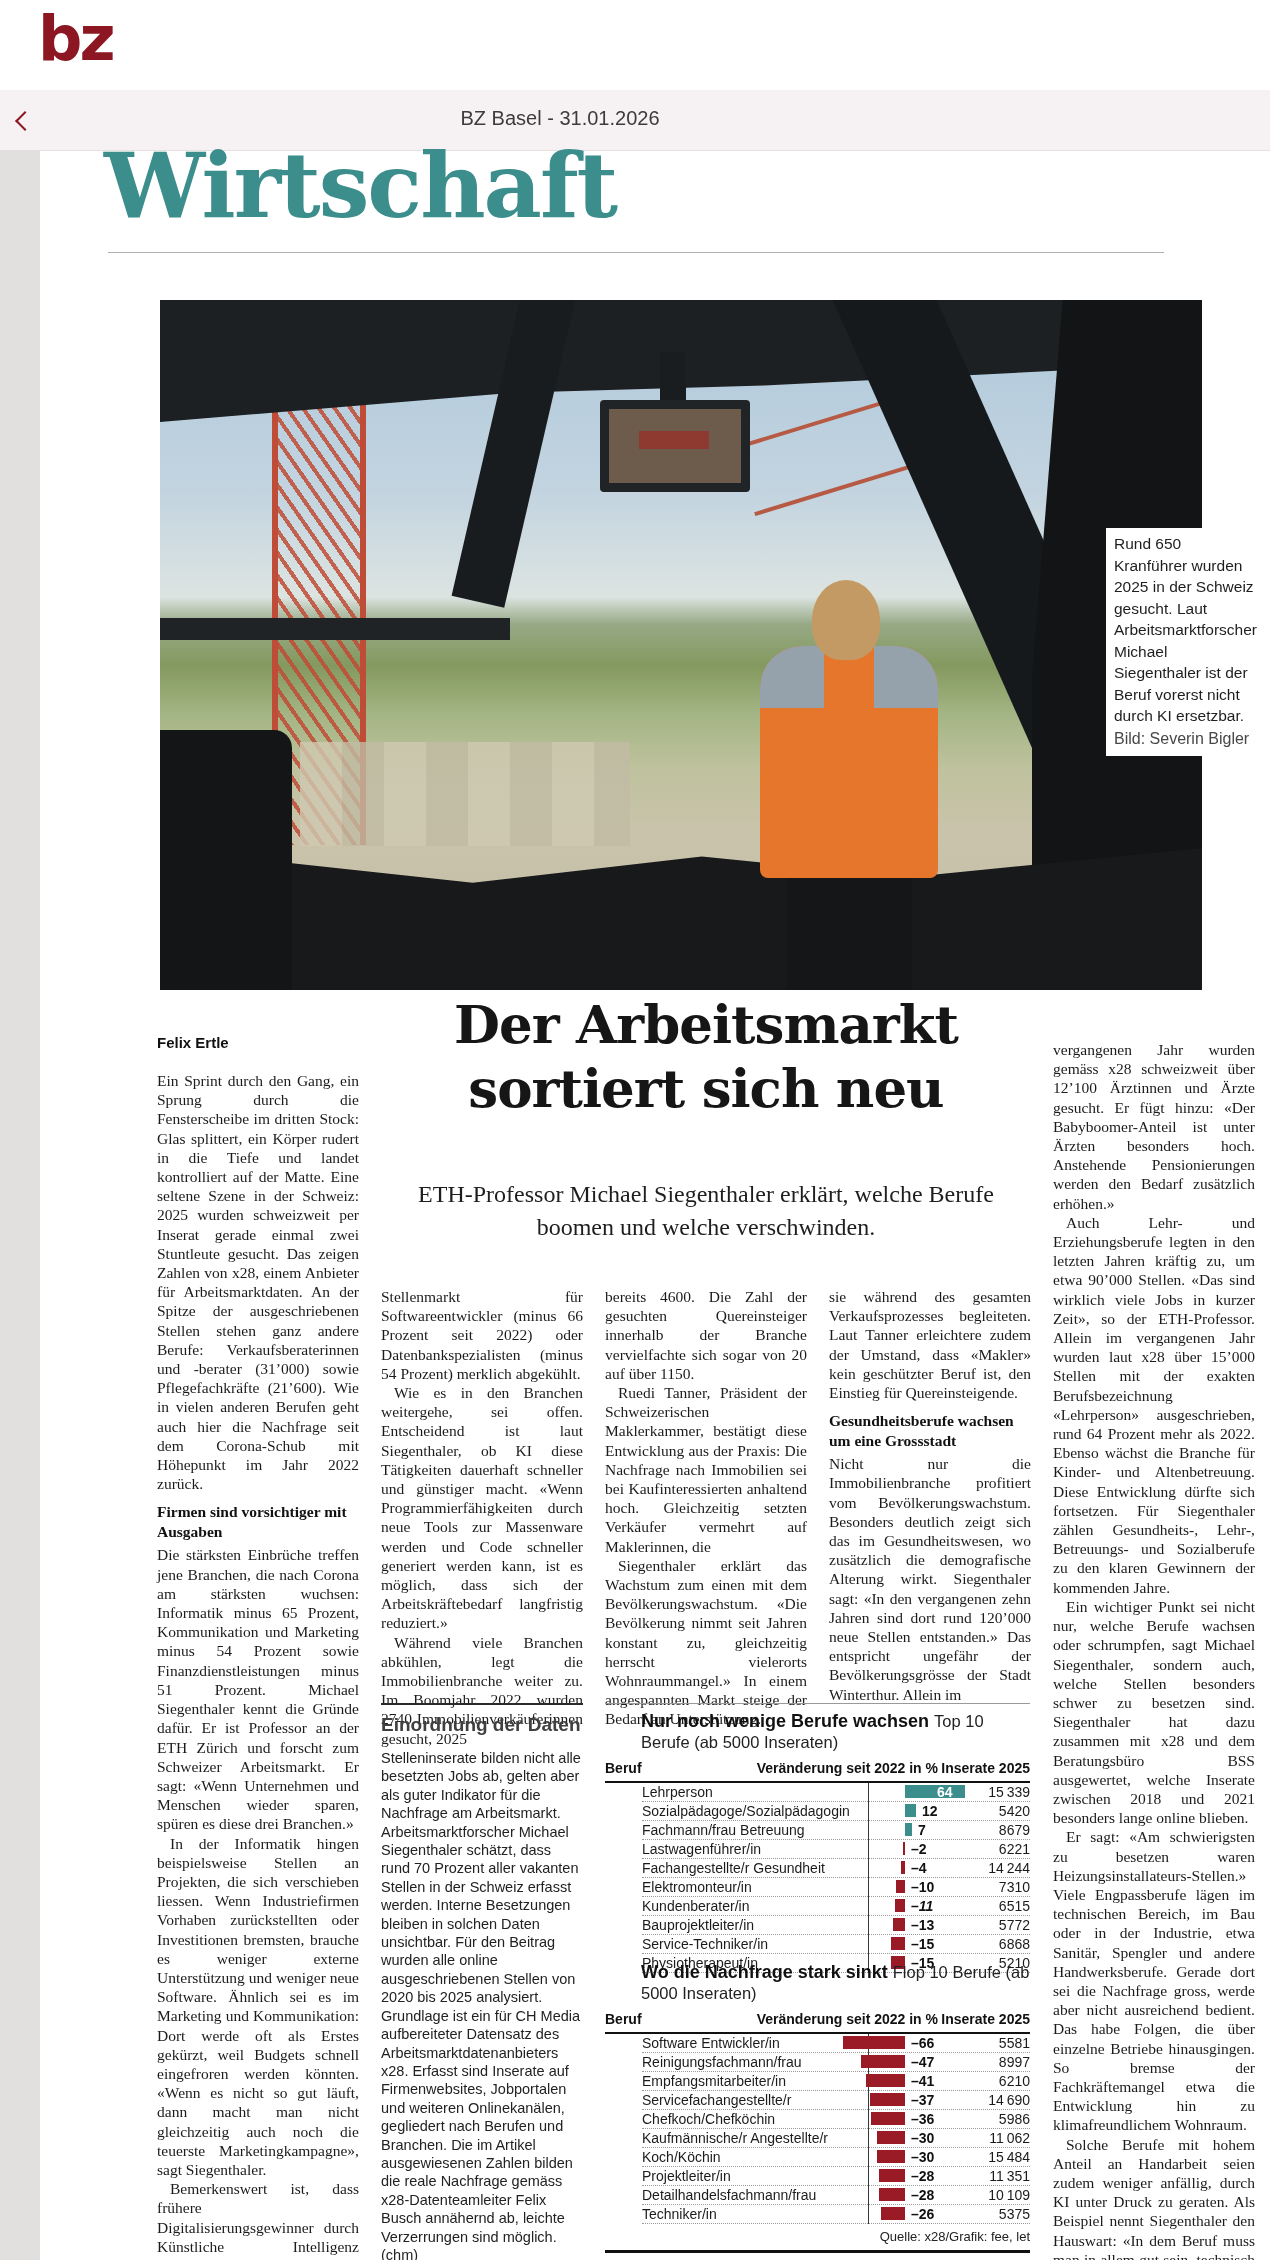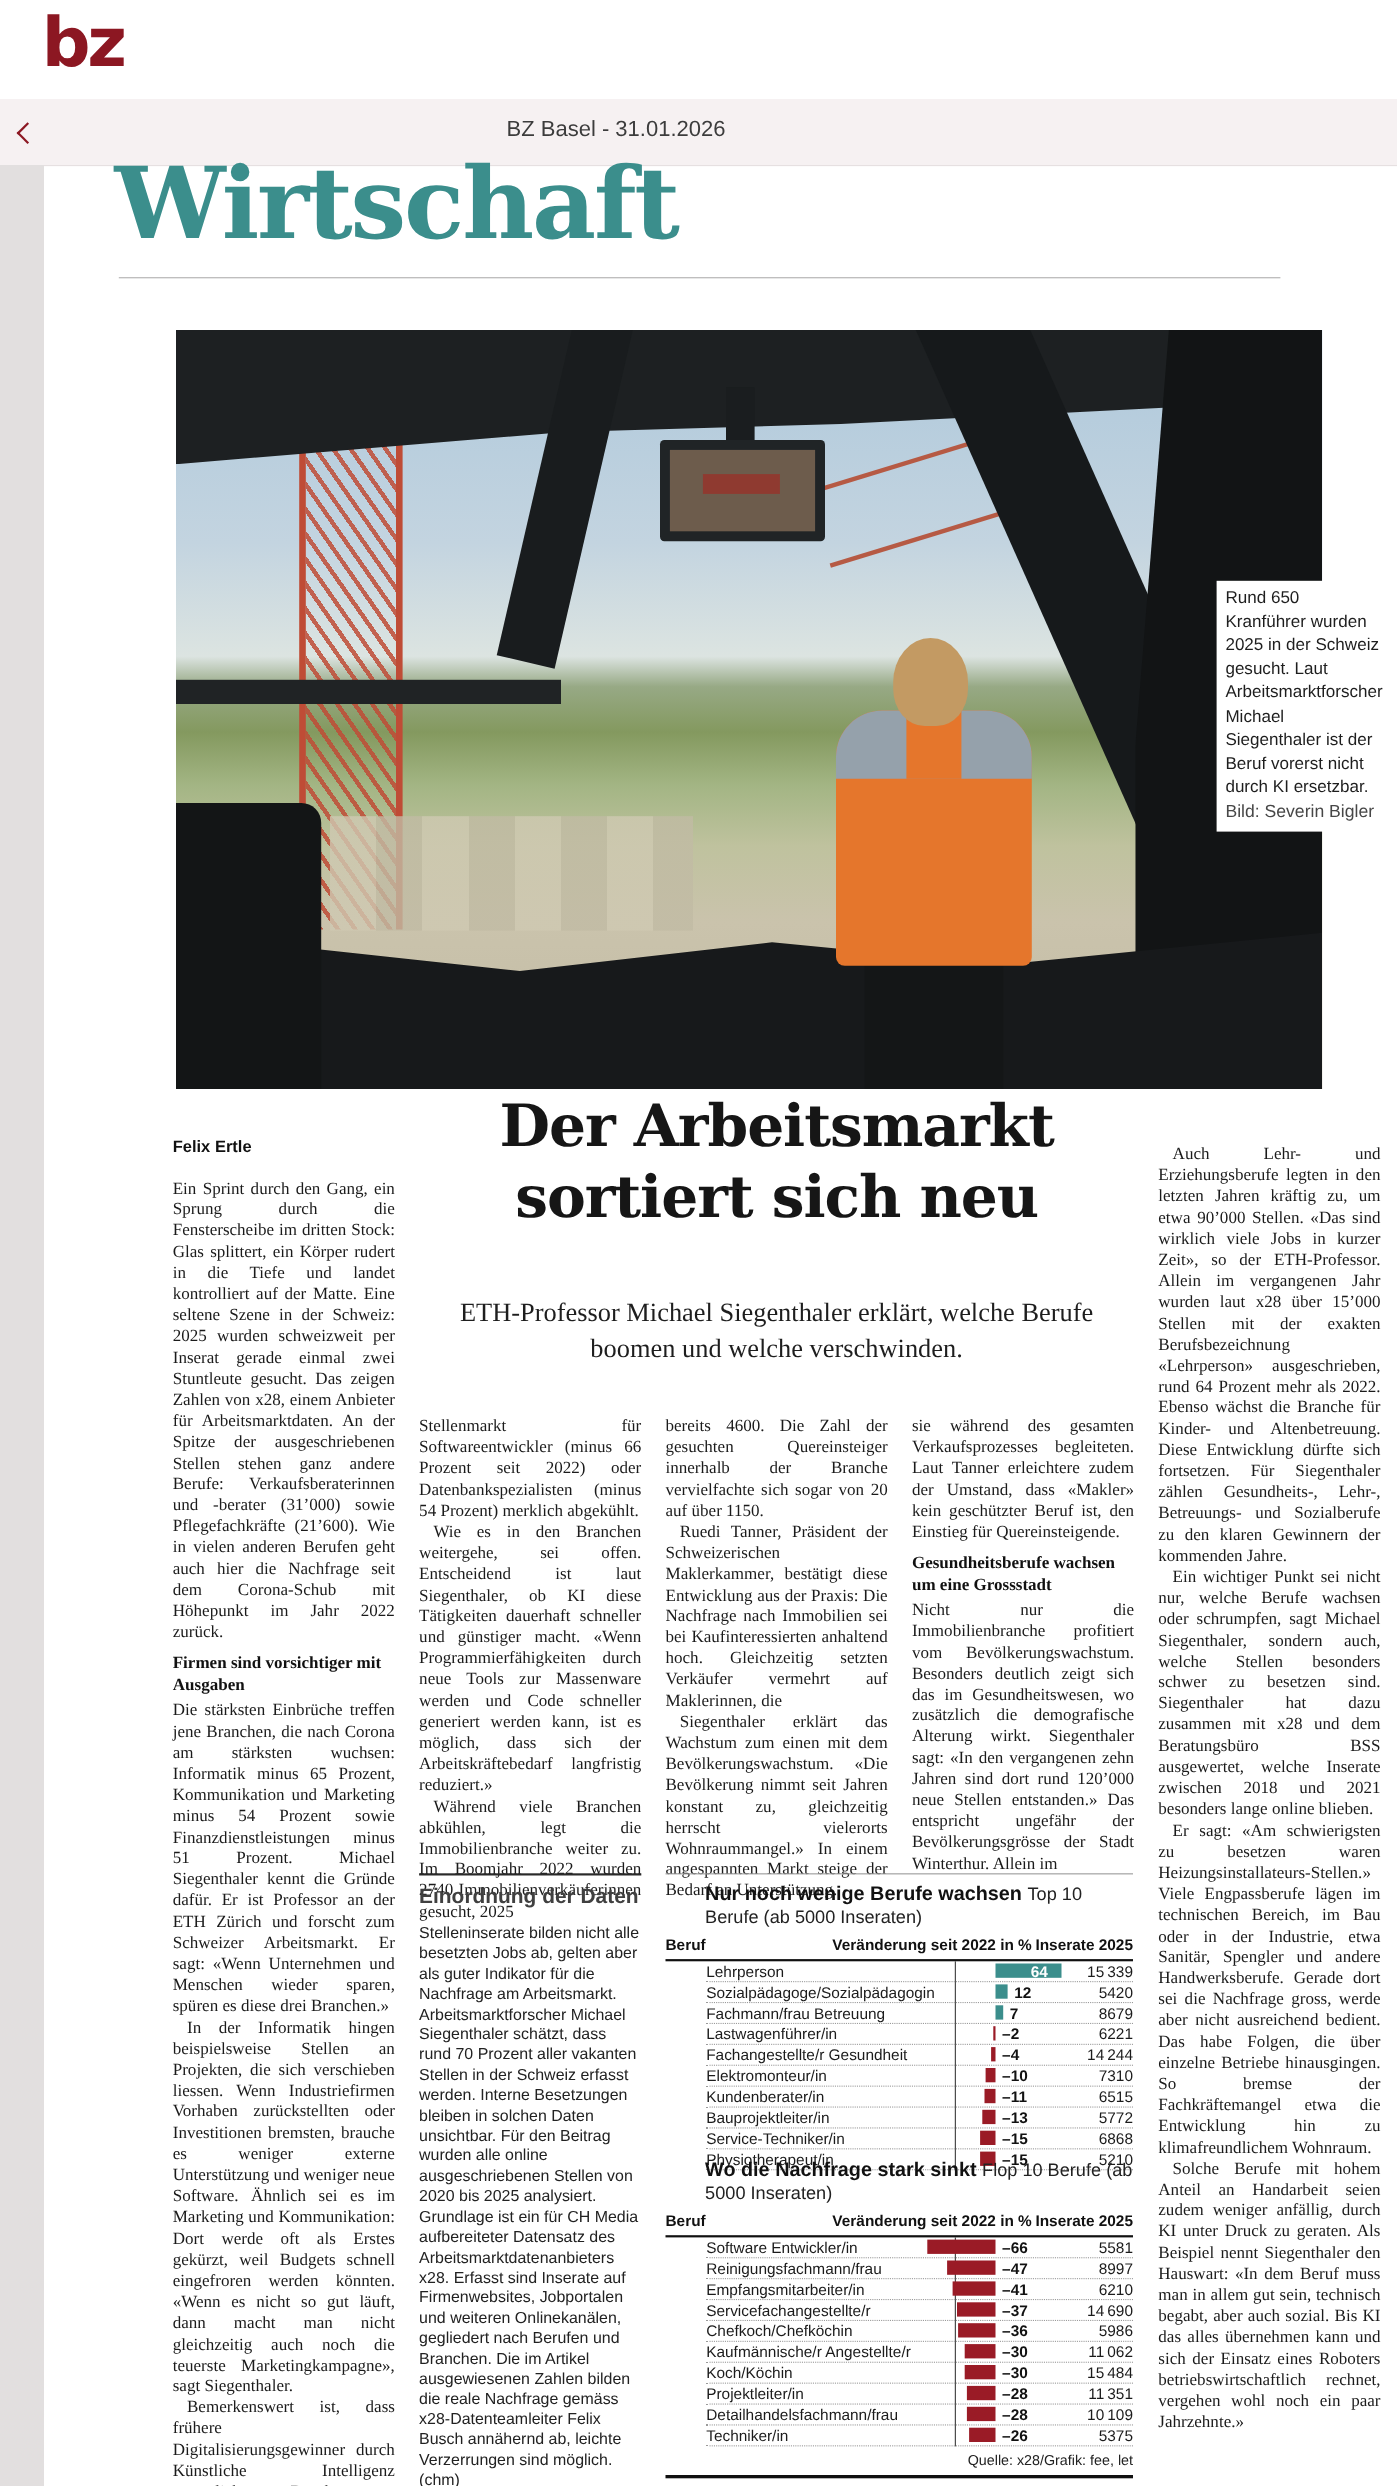--- a/index.html
+++ b/index.html
@@ -175,20 +175,21 @@
     <p>bereits 4600. Die Zahl der gesuchten Quereinsteiger innerhalb der Branche vervielfachte sich sogar von 20 auf über 1150.</p>
     <p class="ind">Ruedi Tanner, Präsident der Schweizerischen Maklerkammer, bestätigt diese Entwicklung aus der Praxis: Die Nachfrage nach Immobilien sei bei Kaufinteressierten anhaltend hoch. Gleichzeitig setzten Verkäufer vermehrt auf Maklerinnen, die</p>
     <p class="ind">Siegenthaler erklärt das Wachstum zum einen mit dem Bevölkerungswachstum. «Die Bevölkerung nimmt seit Jahren konstant zu, gleichzeitig herrscht vielerorts Wohnraummangel.» In einem angespannten Markt steige der Bedarf an Unterstützung.</p>
   </div>
   <div class="col c4">
     <p>sie während des gesamten Verkaufsprozesses begleiteten. Laut Tanner erleichtere zudem der Umstand, dass «Makler» kein geschützter Beruf ist, den Einstieg für Quereinsteigende.</p>
     <h3>Gesundheitsberufe wachsen um eine Grossstadt</h3>
     <p>Nicht nur die Immobilienbranche profitiert vom Bevölkerungswachstum. Besonders deutlich zeigt sich das im Gesundheitswesen, wo zusätzlich die demografische Alterung wirkt. Siegenthaler sagt: «In den vergangenen zehn Jahren sind dort rund 120’000 neue Stellen entstanden.» Das entspricht ungefähr der Bevölkerungsgrösse der Stadt Winterthur. Allein im</p>
   </div>
   <div class="col c5">
+    <p>vergangenen Jahr wurden gemäss x28 schweizweit über 12’100 Ärztinnen und Ärzte gesucht. Er fügt hinzu: «Der Babyboomer-Anteil ist unter Ärzten besonders hoch. Anstehende Pensionierungen werden den Bedarf zusätzlich erhöhen.»</p>
     <p class="ind">Auch Lehr- und Erziehungsberufe legten in den letzten Jahren kräftig zu, um etwa 90’000 Stellen. «Das sind wirklich viele Jobs in kurzer Zeit», so der ETH-Professor. Allein im vergangenen Jahr wurden laut x28 über 15’000 Stellen mit der exakten Berufsbezeichnung «Lehrperson» ausgeschrieben, rund 64 Prozent mehr als 2022. Ebenso wächst die Branche für Kinder- und Altenbetreuung. Diese Entwicklung dürfte sich fortsetzen. Für Siegenthaler zählen Gesundheits-, Lehr-, Betreuungs- und Sozialberufe zu den klaren Gewinnern der kommenden Jahre.</p>
     <p class="ind">Ein wichtiger Punkt sei nicht nur, welche Berufe wachsen oder schrumpfen, sagt Michael Siegenthaler, sondern auch, welche Stellen besonders schwer zu besetzen sind. Siegenthaler hat dazu zusammen mit x28 und dem Beratungsbüro BSS ausgewertet, welche Inserate zwischen 2018 und 2021 besonders lange online blieben.</p>
     <p class="ind">Er sagt: «Am schwierigsten zu besetzen waren Heizungsinstallateurs-Stellen.» Viele Engpassberufe lägen im technischen Bereich, im Bau oder in der Industrie, etwa Sanitär, Spengler und andere Handwerksberufe. Gerade dort sei die Nachfrage gross, werde aber nicht ausreichend bedient. Das habe Folgen, die über einzelne Betriebe hinausgingen. So bremse der Fachkräftemangel etwa die Entwicklung hin zu klimafreundlichem Wohnraum.</p>
     <p class="ind">Solche Berufe mit hohem Anteil an Handarbeit seien zudem weniger anfällig, durch KI unter Druck zu geraten. Als Beispiel nennt Siegenthaler den Hauswart: «In dem Beruf muss man in allem gut sein, technisch begabt, aber auch sozial. Bis KI das alles übernehmen kann und sich der Einsatz eines Roboters betriebswirtschaftlich rechnet, vergehen wohl noch ein paar Jahrzehnte.»</p>
   </div>
 
   <div class="infobox">
     <div class="ib-rule"></div>
     <div class="ib-title">Einordnung der Daten</div>
     <div class="ib-body">Stelleninserate bilden nicht alle besetzten Jobs ab, gelten aber als guter Indikator für die Nachfrage am Arbeitsmarkt. Arbeitsmarktforscher Michael Siegenthaler schätzt, dass rund 70 Prozent aller vakanten Stellen in der Schweiz erfasst werden. Interne Besetzungen bleiben in solchen Daten unsichtbar. Für den Beitrag wurden alle online ausgeschriebenen Stellen von 2020 bis 2025 analysiert. Grundlage ist ein für CH Media aufbereiteter Datensatz des Arbeitsmarktdatenanbieters x28. Erfasst sind Inserate auf Firmenwebsites, Jobportalen und weiteren Onlinekanälen, gegliedert nach Berufen und Branchen. Die im Artikel ausgewiesenen Zahlen bilden die reale Nachfrage gemäss x28-Datenteamleiter Felix Busch annähernd ab, leichte Verzerrungen sind möglich. (chm)</div>
@@ -245,21 +246,21 @@
   <div class="crow">
     <span class="cname">Elektromonteur/in</span>
     <span class="cbarfill" style="width: 9px; left: 254px;"></span>
     <span class="cval" style="left: 269px;">–10</span>
     <span class="cnum">7310</span>
   </div>
 
   <div class="crow">
     <span class="cname">Kundenberater/in</span>
     <span class="cbarfill" style="width: 10px; left: 253px;"></span>
-    <span class="cval" style="left: 269px;">–11</span>
+    <span class="cval" style="left: 269px; font-style: italic;">–11</span>
     <span class="cnum">6515</span>
   </div>
 
   <div class="crow">
     <span class="cname">Bauprojektleiter/in</span>
     <span class="cbarfill" style="width: 12px; left: 251px;"></span>
     <span class="cval" style="left: 269px;">–13</span>
     <span class="cnum">5772</span>
   </div>
 

